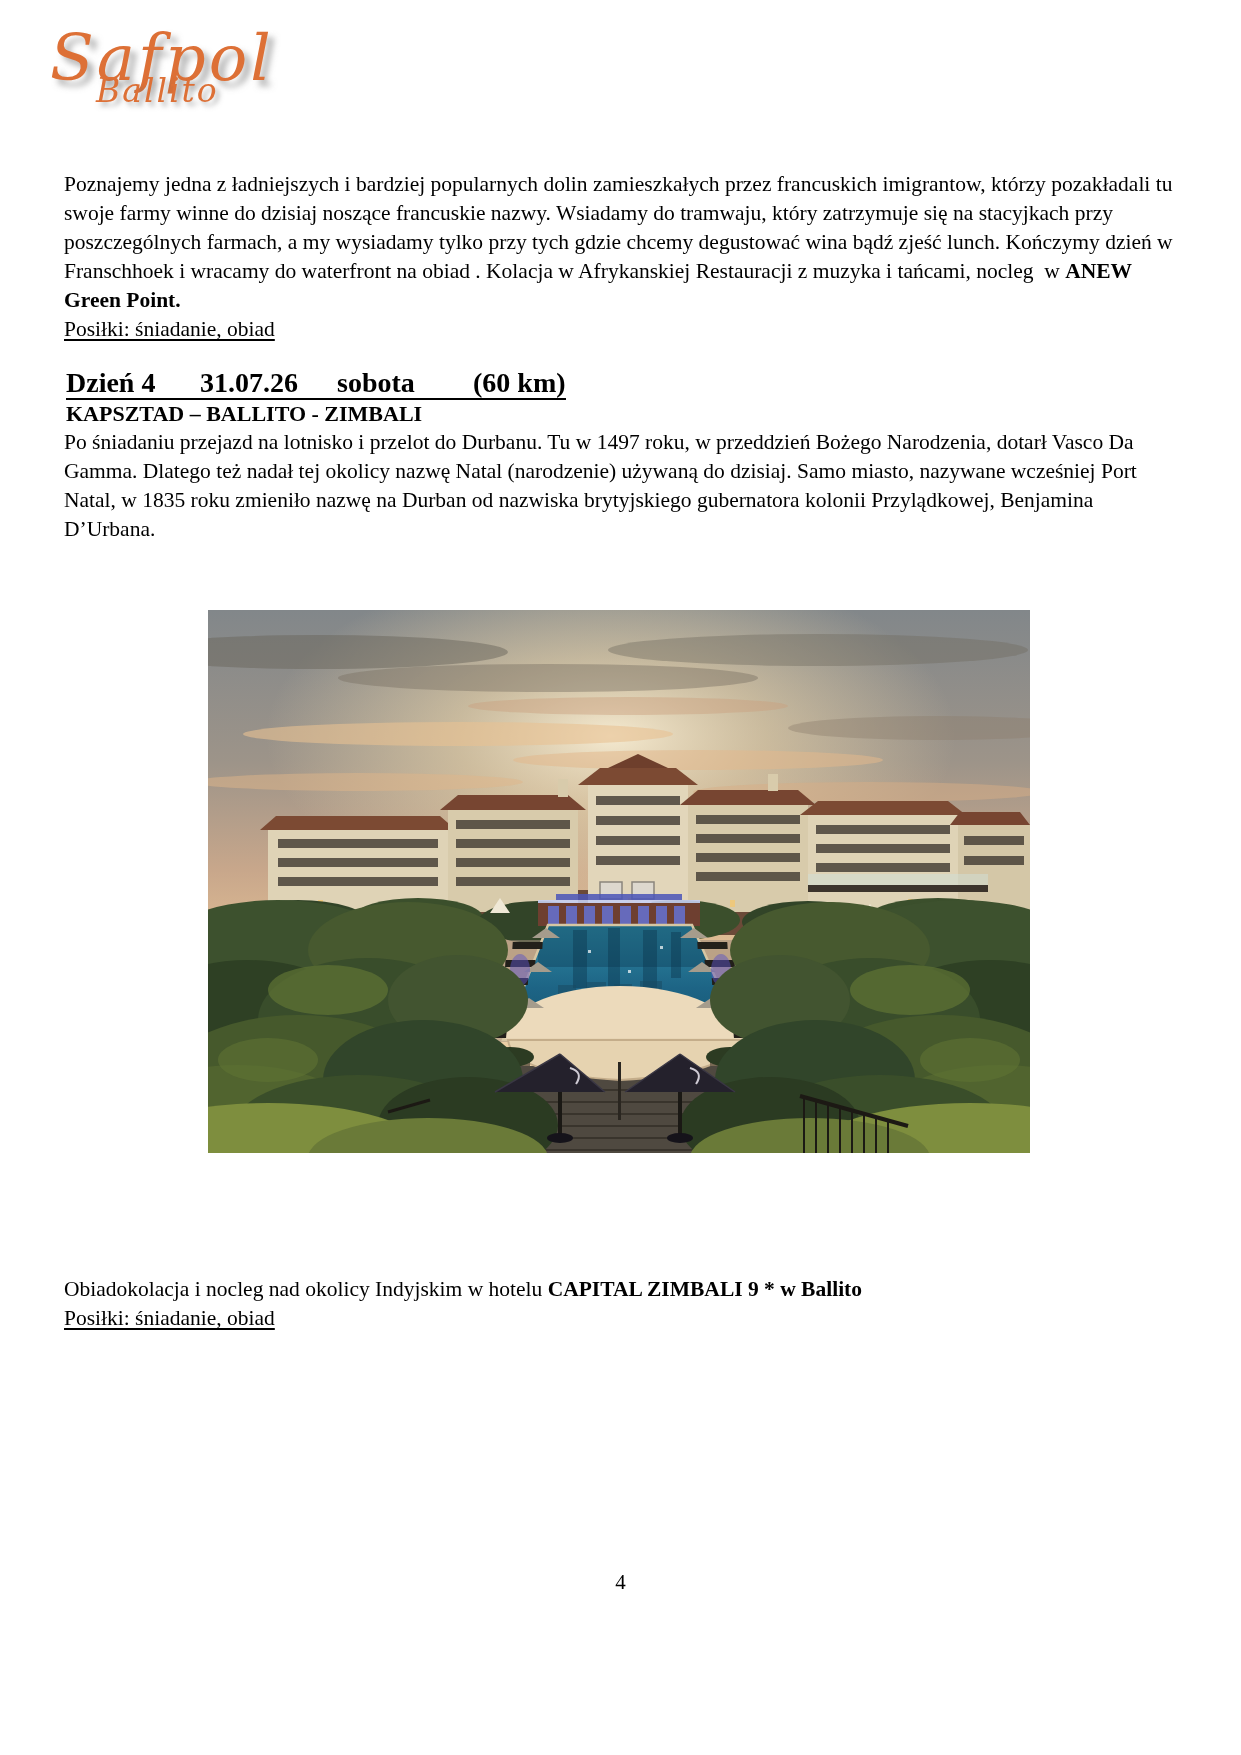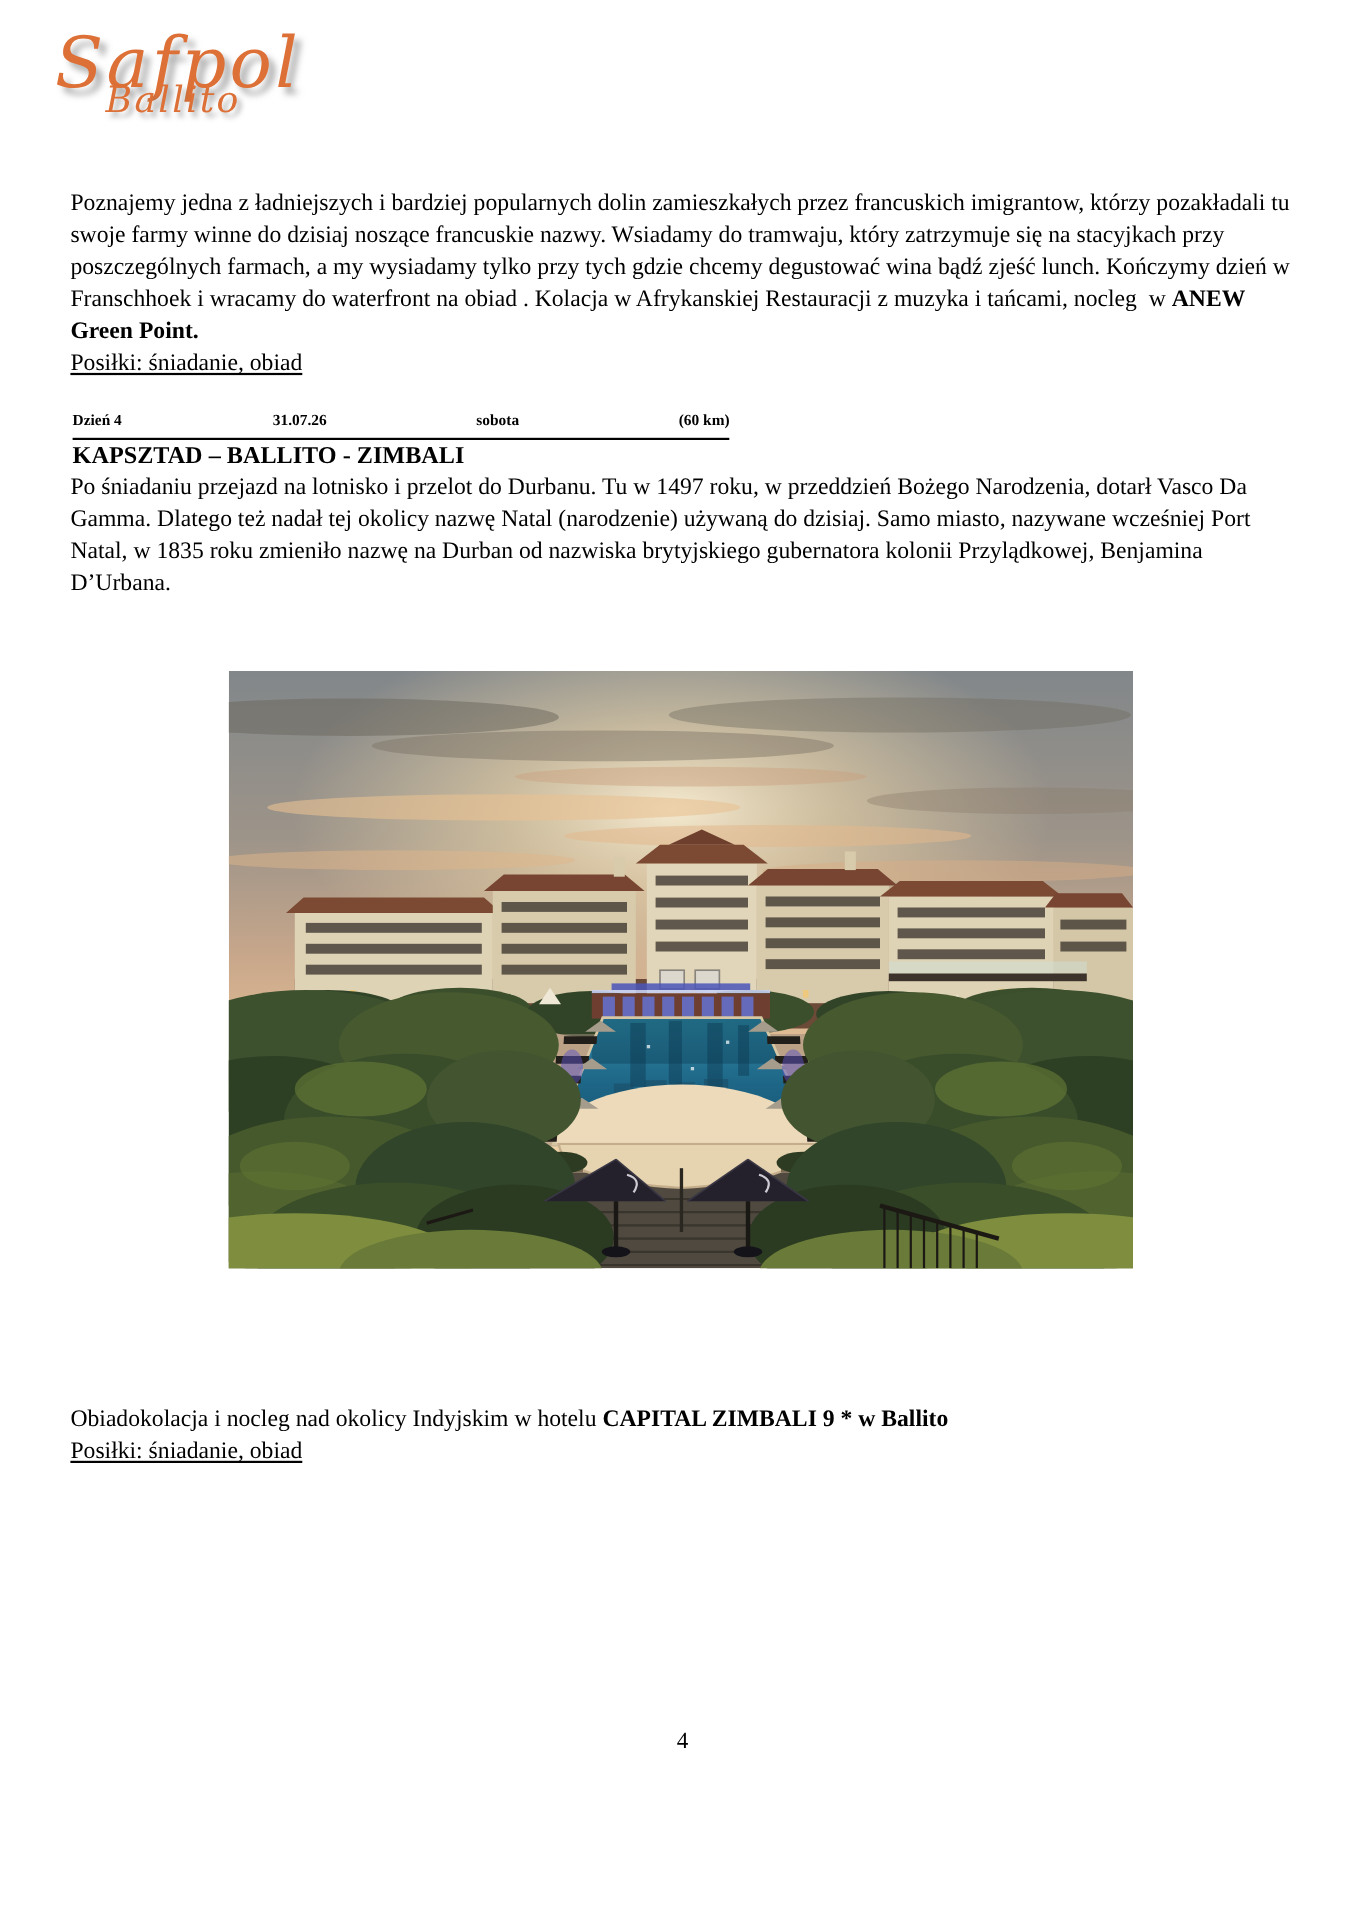--- a/index.html
+++ b/index.html
@@ -36,24 +36,23 @@
   .pre{white-space:pre-wrap;}
   .b{font-weight:bold;}
   .meals{
     text-decoration:underline;
     text-underline-offset:3px;
   }
   
   .dayheading{
     position:absolute;left:66px;top:369px;
     display:inline-flex;
-    font-weight:bold;font-size:14px;line-height:28px;
+    font-weight:bold;font-size:28px;line-height:28px;
     border-bottom:2.5px solid #000;
     padding-bottom:1px;
-    gap:48px;
   }
   .hcol1{display:inline-block;width:134px;}
   .hcol2{display:inline-block;width:137px;}
   .hcol3{display:inline-block;width:136px;}
   .route{
     position:absolute;left:66px;top:400px;
     font-weight:bold;font-size:22px;line-height:28px;
   }
   
   .photo{position:absolute;left:208px;top:610px;width:822px;height:543px;}

